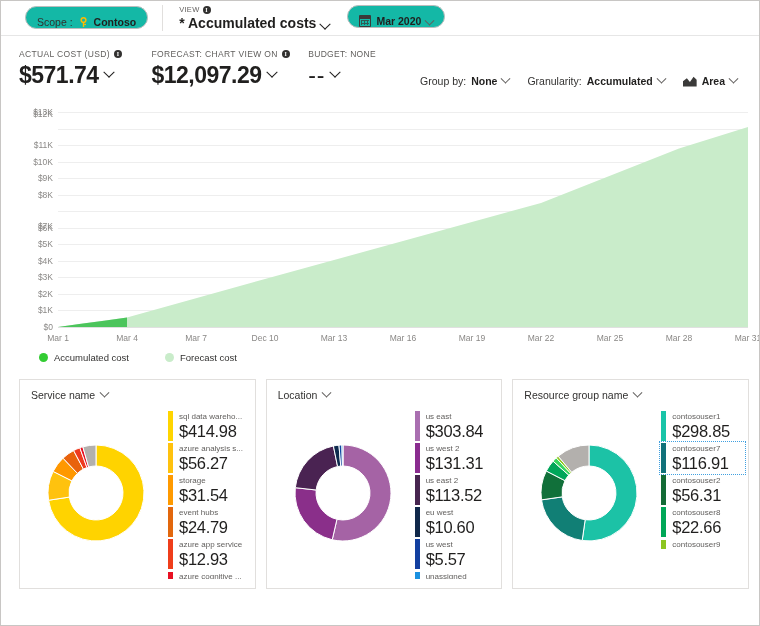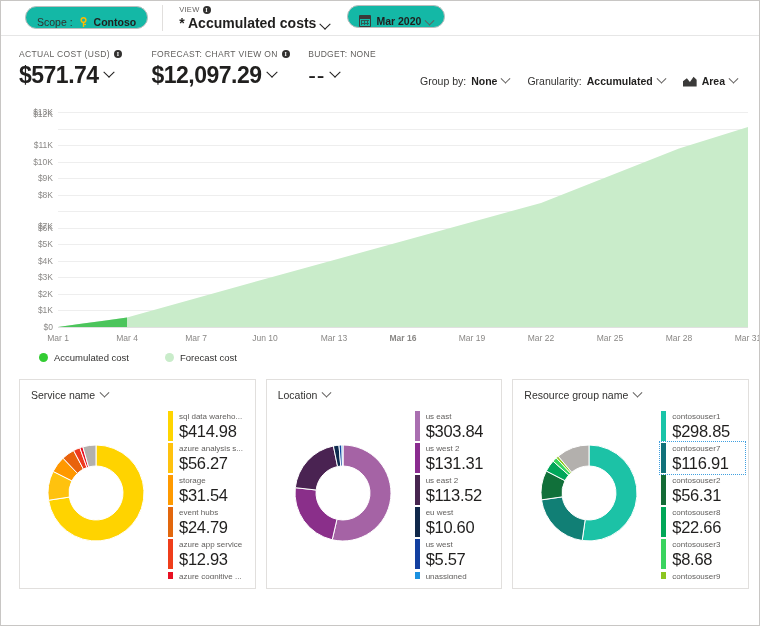--- a/index.html
+++ b/index.html
@@ -474,23 +474,23 @@
         </div>
       <svg class="area-svg" id="area-svg" viewBox="0 0 690 215" preserveAspectRatio="none">
           <polygon points="0.00,215.00 69.00,205.54 207.00,167.04 345.00,129.00 483.00,90.96 621.00,36.38 690.00,14.93 690.00,215 0.00,215" fill="#c9ecca"></polygon>
           <polygon points="0.00,215.00 23.00,211.86 46.00,208.63 69.00,205.54 69.00,215 0.00,215" fill="#4cc55c"></polygon>
         </svg>
     </div>
     <div class="xlabels" id="xlabels">
         <div class="xlabel" style="left: 0px;">Mar 1</div>
         <div class="xlabel" style="left: 69px;">Mar 4</div>
         <div class="xlabel" style="left: 138px;">Mar 7</div>
-        <div class="xlabel" style="left: 207px;">Jun 10</div>
+        <div class="xlabel" style="left: 207px;">Dec 10</div>
         <div class="xlabel" style="left: 276px;">Mar 13</div>
-        <div class="xlabel" style="left: 345px; font-weight: bold;">Mar 16</div>
+        <div class="xlabel" style="left: 345px;">Mar 16</div>
         <div class="xlabel" style="left: 414px;">Mar 19</div>
         <div class="xlabel" style="left: 483px;">Mar 22</div>
         <div class="xlabel" style="left: 552px;">Mar 25</div>
         <div class="xlabel" style="left: 621px;">Mar 28</div>
         <div class="xlabel" style="left: 690px;">Mar 31</div>
       </div>
     <div class="legend" id="chart-legend">
         <div class="legend-item">
           <span class="legend-dot" style="background: rgb(51, 204, 51);"></span>
           <span>Accumulated cost</span>
@@ -657,27 +657,20 @@
                 <div class="leg-val">$56.31</div>
               </div>
             </div>
             <div class="leg-row">
               <div class="leg-bar" style="background: rgb(0, 167, 87);"></div>
               <div class="leg-text">
                 <div class="leg-name">contosouser8</div>
                 <div class="leg-val">$22.66</div>
               </div>
             </div>
-            <div class="leg-row">
-              <div class="leg-bar" style="background: rgb(58, 212, 95);"></div>
-              <div class="leg-text">
-                <div class="leg-name">contosouser3</div>
-                <div class="leg-val">$8.68</div>
-              </div>
-            </div>
             <div class="leg-row compact">
               <div class="leg-bar" style="background: rgb(140, 197, 32);"></div>
               <div class="leg-text">
                 <div class="leg-name">contosouser9</div>
               </div>
             </div>
           </div>
         </div></div>
     </div>
 

